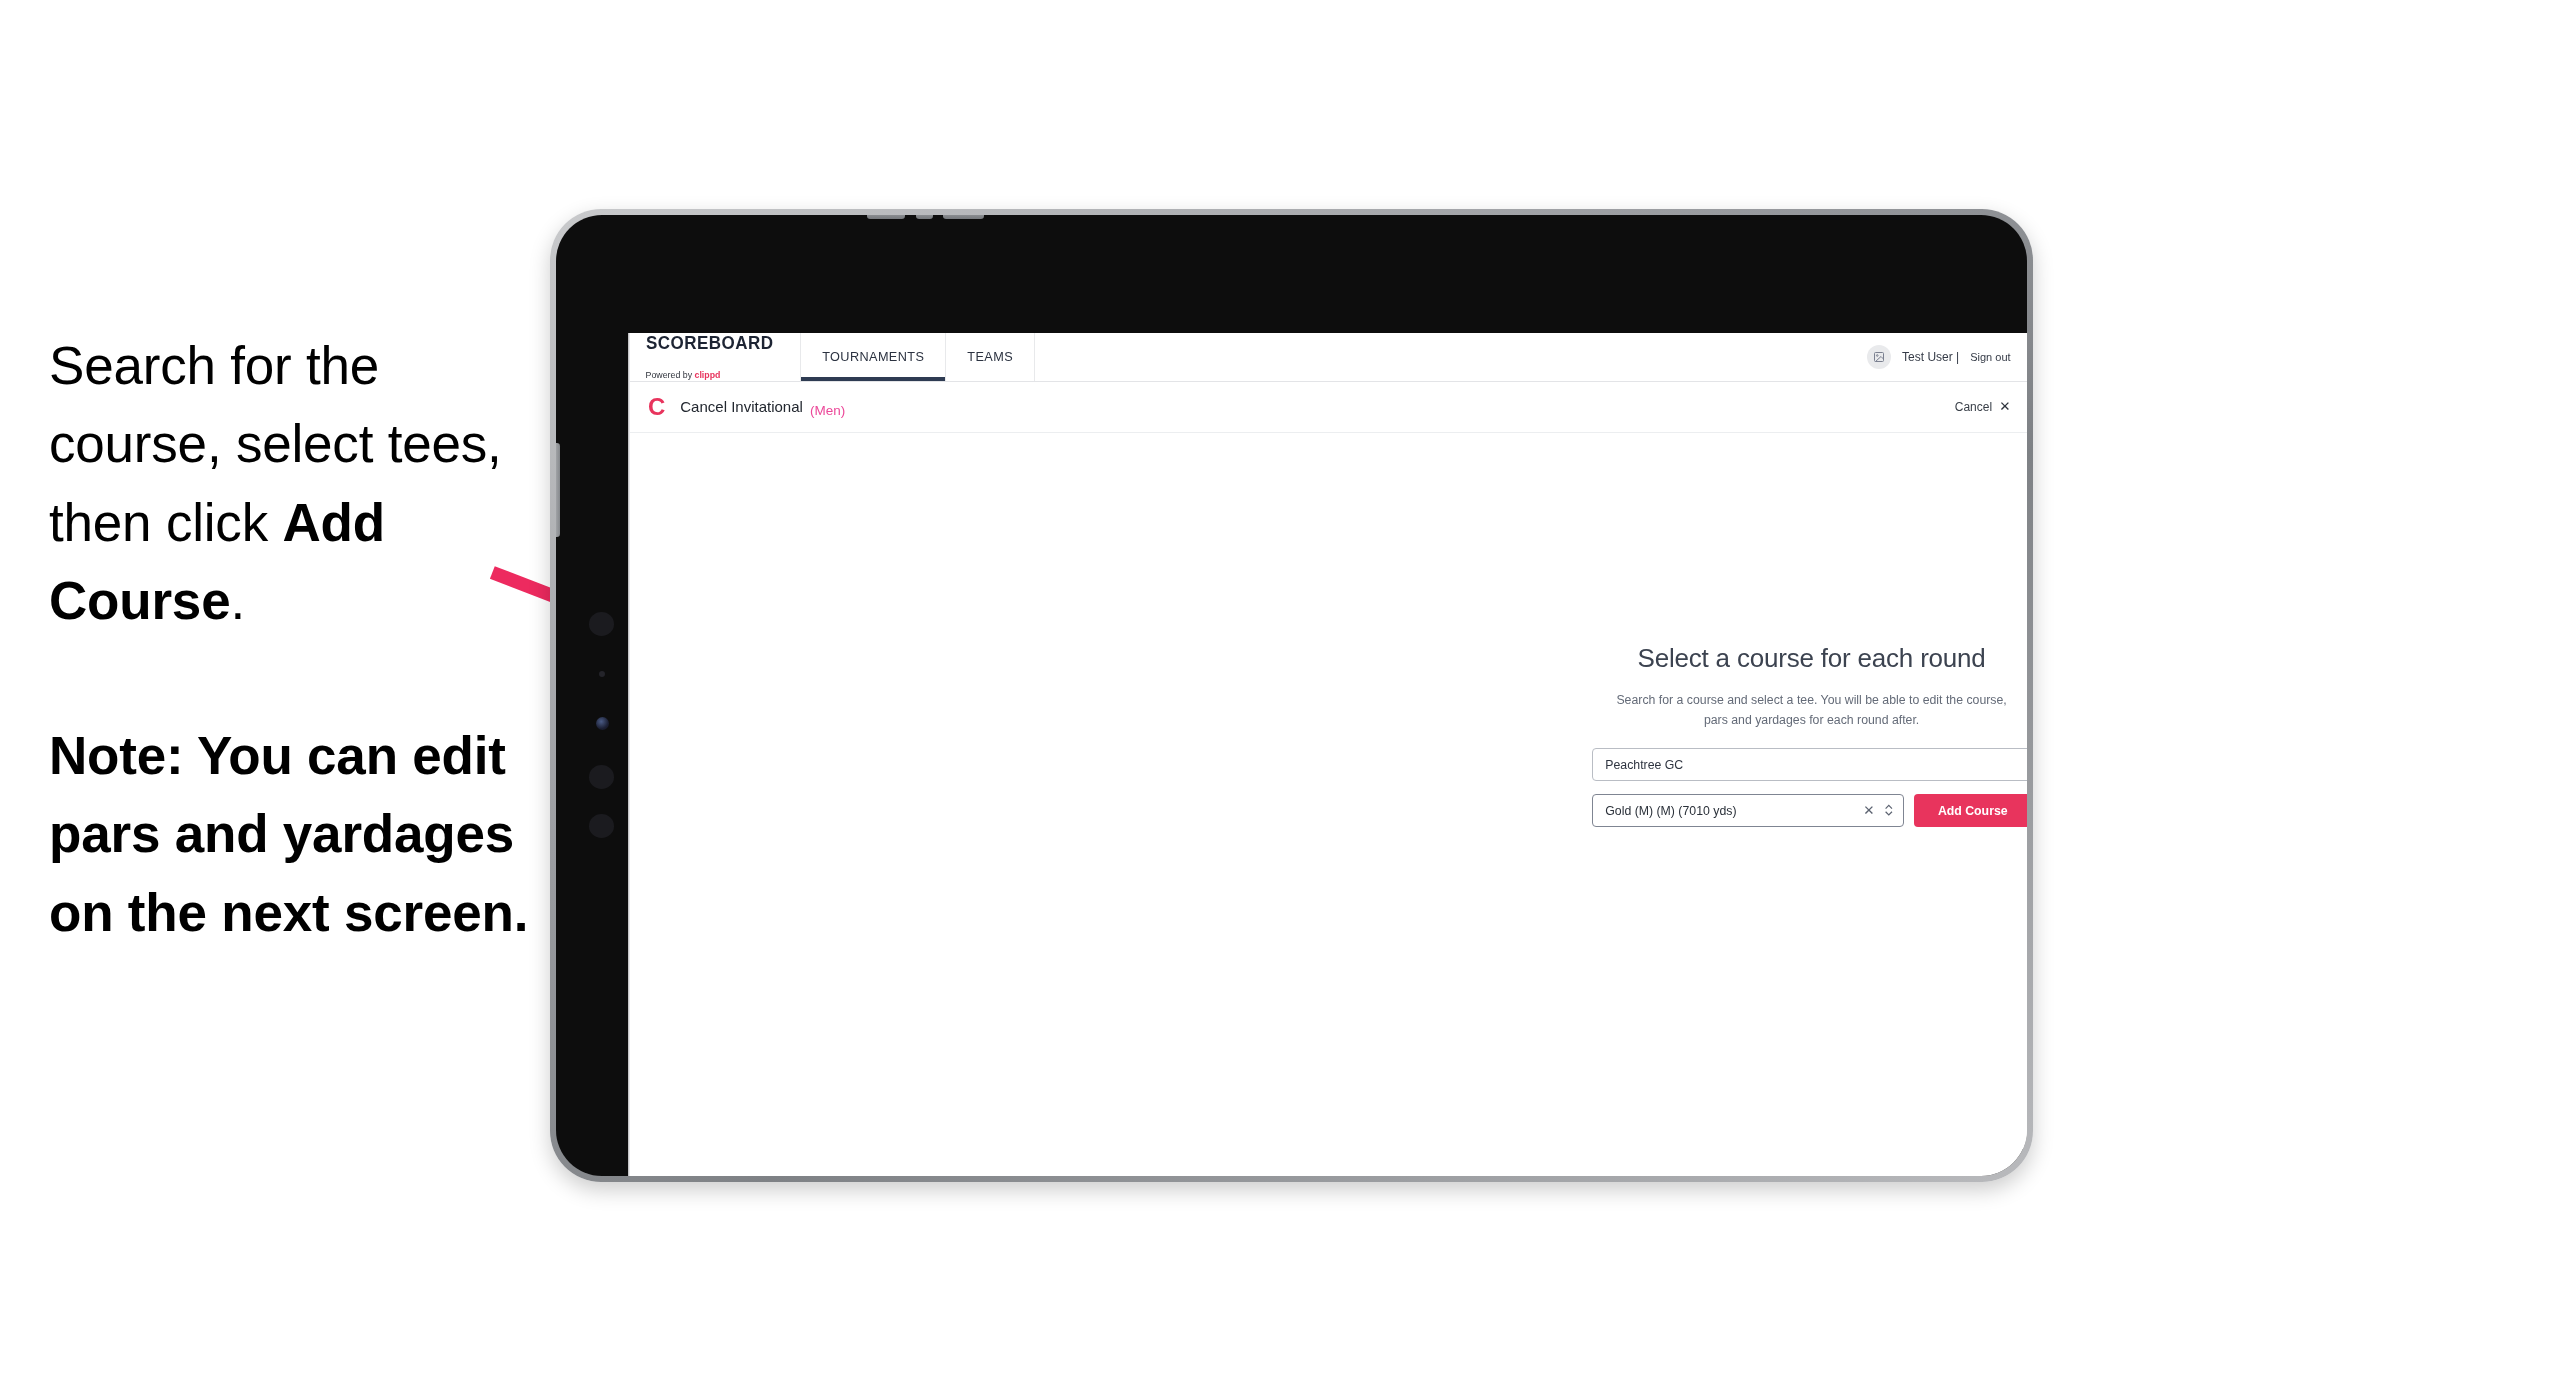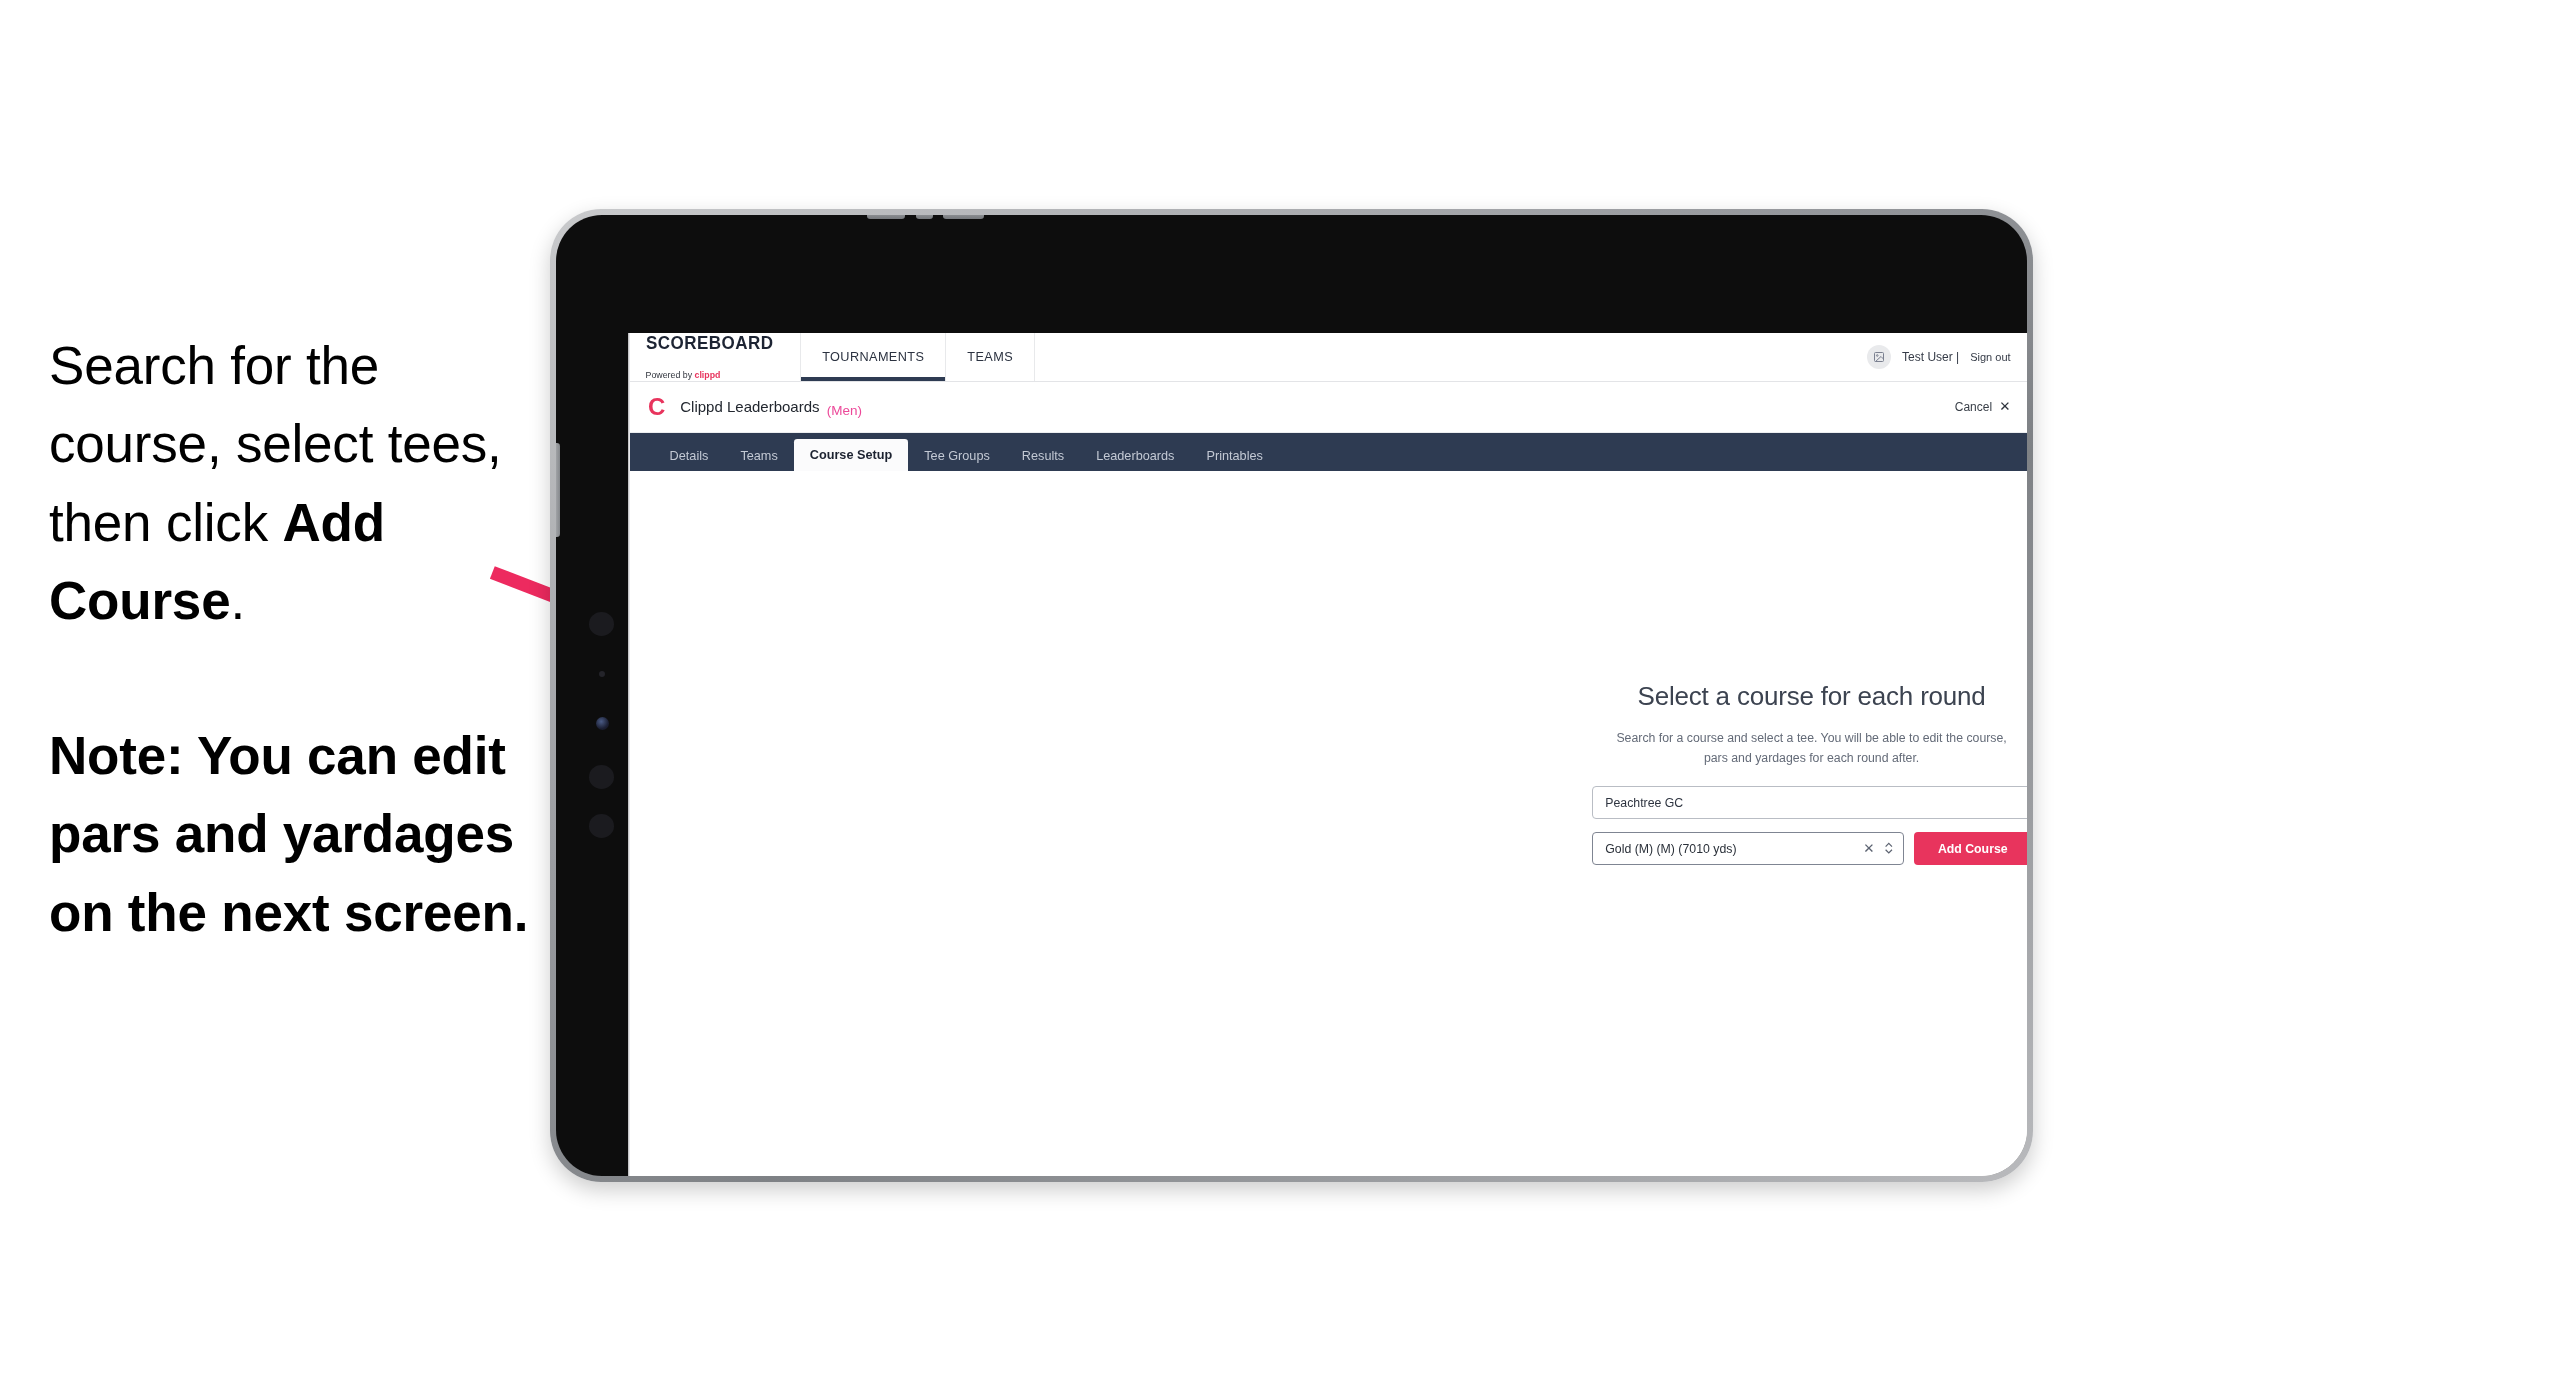--- a/index.html
+++ b/index.html
@@ -380,38 +380,29 @@
                 <path d="M21 16l-5-5L5 21"></path>
               </svg>
             </div>
             <div class="user-name">Test User |</div>
             <div class="signout-link">Sign out</div>
           </div>
         </div>
 
         <div class="title-bar">
           <div class="clippd-mark">C</div>
-          <div class="tourney-name">Clippd Leaderboards</div>
+          <div class="tourney-name">Cancel Invitational</div>
           <div class="tourney-gender">(Men)</div>
           <div class="title-spacer"></div>
           <div class="cancel-btn">
             <span>Cancel</span>
             <span class="cancel-x">✕</span>
           </div>
         </div>
 
-        <div class="tabstrip">
-          <div class="tab">Details</div>
-          <div class="tab">Teams</div>
-          <div class="tab active">Course Setup</div>
-          <div class="tab">Tee Groups</div>
-          <div class="tab">Results</div>
-          <div class="tab">Leaderboards</div>
-          <div class="tab">Printables</div>
-        </div>
 
         <div class="content">
           <div class="course-panel">
             <div class="panel-heading">Select a course for each round</div>
             <div class="panel-desc">Search for a course and select a tee. You will be able to edit the course, pars and yardages for each round after.</div>
 
             <input class="search-field" type="text" value="Peachtree GC" style="">
 
             <div class="tee-row">
               <div class="tee-select">

